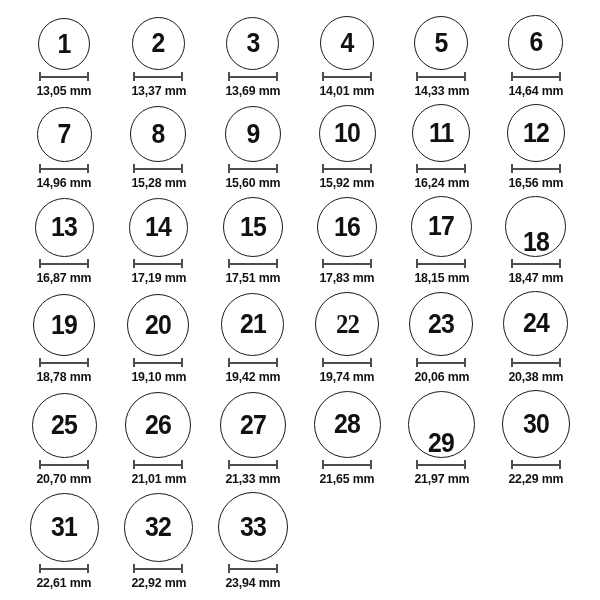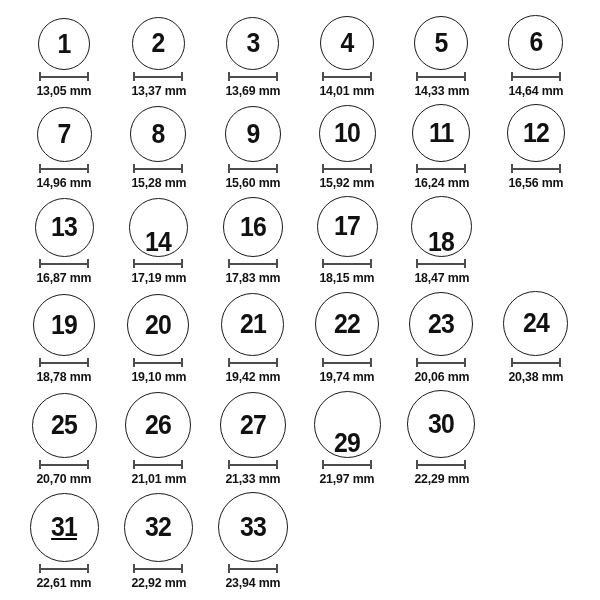--- a/index.html
+++ b/index.html
@@ -227,29 +227,40 @@
           <span class="num">13</span>
         </div>
         <div class="measure">
           <span class="tick-l"></span>
           <span class="bar"></span>
           <span class="tick-r"></span>
         </div>
         <div class="label">16,87 mm</div>
       </div>
       <div class="cell">
-        <div class="circle" style="width: 59px; height: 59px; align-items: flex-end;">
+        <div class="circle" style="width: 59px; height: 59px;">
           <span class="num">14</span>
         </div>
         <div class="measure">
           <span class="tick-l"></span>
           <span class="bar"></span>
           <span class="tick-r"></span>
         </div>
         <div class="label">17,19 mm</div>
+      </div>
+      <div class="cell">
+        <div class="circle" style="width: 60px; height: 60px;">
+          <span class="num">15</span>
+        </div>
+        <div class="measure">
+          <span class="tick-l"></span>
+          <span class="bar"></span>
+          <span class="tick-r"></span>
+        </div>
+        <div class="label">17,51 mm</div>
       </div>
       <div class="cell">
         <div class="circle" style="width: 60px; height: 60px;">
           <span class="num">16</span>
         </div>
         <div class="measure">
           <span class="tick-l"></span>
           <span class="bar"></span>
           <span class="tick-r"></span>
         </div>
@@ -306,21 +317,21 @@
           <span class="num">21</span>
         </div>
         <div class="measure">
           <span class="tick-l"></span>
           <span class="bar"></span>
           <span class="tick-r"></span>
         </div>
         <div class="label">19,42 mm</div>
       </div>
       <div class="cell">
-        <div class="circle" style="width: 64px; height: 64px;">
+        <div class="circle" style="width: 64px; height: 64px; font-family: Liberation Serif, serif;">
           <span class="num">22</span>
         </div>
         <div class="measure">
           <span class="tick-l"></span>
           <span class="bar"></span>
           <span class="tick-r"></span>
         </div>
         <div class="label">19,74 mm</div>
       </div>
       <div class="cell">
@@ -374,20 +385,31 @@
           <span class="num">27</span>
         </div>
         <div class="measure">
           <span class="tick-l"></span>
           <span class="bar"></span>
           <span class="tick-r"></span>
         </div>
         <div class="label">21,33 mm</div>
       </div>
       <div class="cell">
+        <div class="circle" style="width: 67px; height: 67px;">
+          <span class="num">28</span>
+        </div>
+        <div class="measure">
+          <span class="tick-l"></span>
+          <span class="bar"></span>
+          <span class="tick-r"></span>
+        </div>
+        <div class="label">21,65 mm</div>
+      </div>
+      <div class="cell">
         <div class="circle" style="width: 67px; height: 67px; align-items: flex-end;">
           <span class="num">29</span>
         </div>
         <div class="measure">
           <span class="tick-l"></span>
           <span class="bar"></span>
           <span class="tick-r"></span>
         </div>
         <div class="label">21,97 mm</div>
       </div>
@@ -398,21 +420,21 @@
         <div class="measure">
           <span class="tick-l"></span>
           <span class="bar"></span>
           <span class="tick-r"></span>
         </div>
         <div class="label">22,29 mm</div>
       </div>
     </div>
     <div class="row">
       <div class="cell">
-        <div class="circle" style="width: 69px; height: 69px; text-decoration: underline;">
+        <div class="circle" style="width: 69px; height: 69px;">
           <span class="num">31</span>
         </div>
         <div class="measure">
           <span class="tick-l"></span>
           <span class="bar"></span>
           <span class="tick-r"></span>
         </div>
         <div class="label">22,61 mm</div>
       </div>
       <div class="cell">

